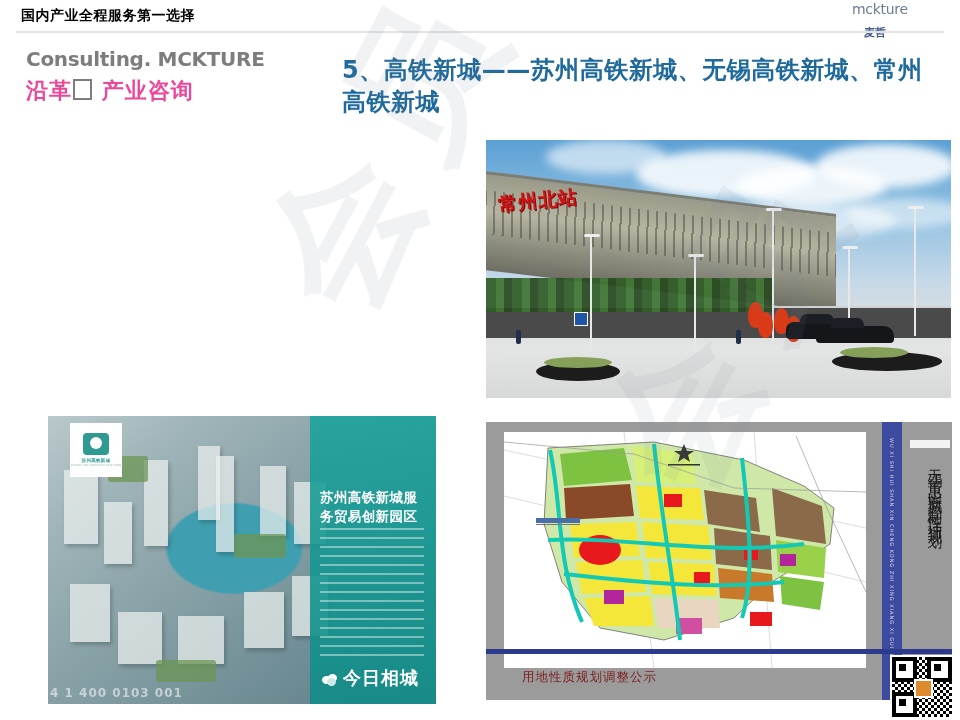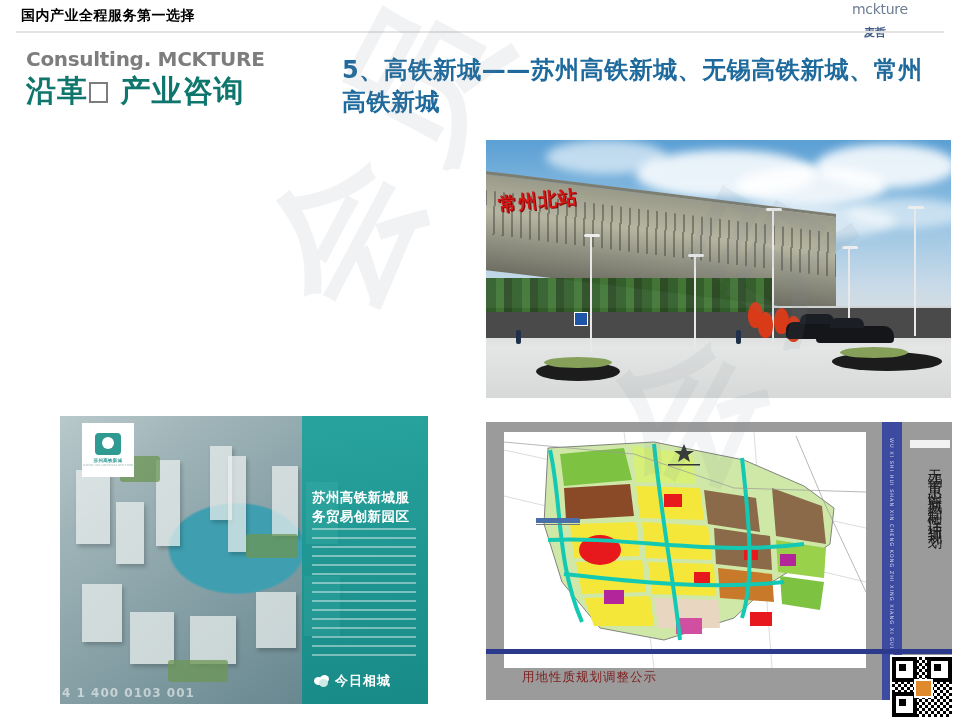--- a/index.html
+++ b/index.html
@@ -43,21 +43,21 @@
 
   
   .lefttitle{
     position:absolute;left:26px;top:44px;width:310px;
   }
   .lefttitle .en{
     font-size:20px;font-weight:bold;color:#7d7d7d;
     line-height:31px;letter-spacing:-0.3px;white-space:nowrap;
   }
   .lefttitle .cn{
-    font-size:30px;font-weight:bold;color:#0f766e;
+    font-size:22px;font-weight:bold;color:#ec4899;
     line-height:32px;letter-spacing:1px;white-space:nowrap;
   }
   .tofu{
     display:inline-block;width:15px;height:17px;
     border:2px solid #7d7d7d;vertical-align:-2px;margin:0 1px;
   }
 
   
   .headline{
     position:absolute;left:342px;top:54px;width:600px;
@@ -113,22 +113,22 @@
   .lamp:after{content:"";position:absolute;top:0;left:-6px;width:16px;height:3px;background:#ededed;border-radius:2px;}
   .car{position:absolute;width:64px;height:17px;background:#14161a;border-radius:8px 10px 4px 4px;}
   .car:before{content:"";position:absolute;left:14px;top:-8px;width:34px;height:10px;background:#1b1e24;border-radius:7px 7px 0 0;}
   .planter{position:absolute;width:84px;height:19px;background:#1c1c1c;border-radius:50%;}
   .planter:before{content:"";position:absolute;left:8px;top:-5px;width:68px;height:11px;background:#86a05a;border-radius:50%;}
   .balloon{position:absolute;width:15px;height:26px;background:#d93a17;border-radius:50% 50% 45% 45%;}
   .person{position:absolute;width:5px;height:14px;background:#20304a;border-radius:2px;}
   .bluesign{position:absolute;width:12px;height:12px;background:#1f55a8;border:1px solid #fff;}
 
   
-  #photo-suzhou{left:60px;top:416px;width:368px;height:288px;
-    background:linear-gradient(160deg,#9fb7bd 0%,#7e9aa4 35%,#6f8e96 60%,#5d7c86 100%);}
+  #photo-suzhou{left:48px;top:416px;width:368px;height:288px;
+    background:linear-gradient(160deg,#9fb7bd 0%,#7e9aa4 35%,#6f8e96 60%,#5d7c86 100%);padding-left:20px;}
   .aerial{
     position:absolute;inset:0;
     background:
       radial-gradient(ellipse 120px 80px at 48% 46%, #3f9fb0 0%, #3f9fb0 55%, rgba(63,159,176,0) 58%),
       linear-gradient(142deg,#b9c9cc 0%,#9eb3b7 22%,#86a0a6 48%,#6f8d95 75%,#5c7b85 100%);
   }
   .blk{position:absolute;background:rgba(236,240,238,.72);box-shadow:2px 3px 4px rgba(0,0,0,.2);}
   .grn{position:absolute;background:rgba(108,150,84,.75);border-radius:3px;}
   .sz-logo{
     position:absolute;left:22px;top:7px;width:52px;height:54px;
@@ -147,21 +147,21 @@
     position:absolute;left:10px;top:72px;width:106px;
     font-size:13.5px;font-weight:bold;color:#fff;line-height:19px;
     letter-spacing:.4px;
   }
   .sz-panel .pbody{
     position:absolute;left:10px;top:112px;width:104px;height:132px;
     background:repeating-linear-gradient(180deg,rgba(255,255,255,.42) 0 1.6px,rgba(255,255,255,0) 1.6px 9px);
   }
   .sz-panel .pfoot{
     position:absolute;left:12px;bottom:14px;
-    font-size:13px;color:#fff;font-weight:bold;letter-spacing:1px;
+    font-size:18px;color:#fff;font-weight:bold;letter-spacing:1px;
   }
   .sz-panel .pfoot .dots{display:inline-block;width:18px;height:11px;position:relative;vertical-align:-1px;margin-right:3px;}
   .sz-panel .pfoot .dots i{position:absolute;width:9px;height:8px;background:#fff;border-radius:50%;}
   .sz-watermark-bl{
     position:absolute;left:2px;bottom:4px;
     font-size:12px;color:rgba(255,255,255,.55);font-weight:bold;letter-spacing:1px;
     white-space:nowrap;
   }
 
   

